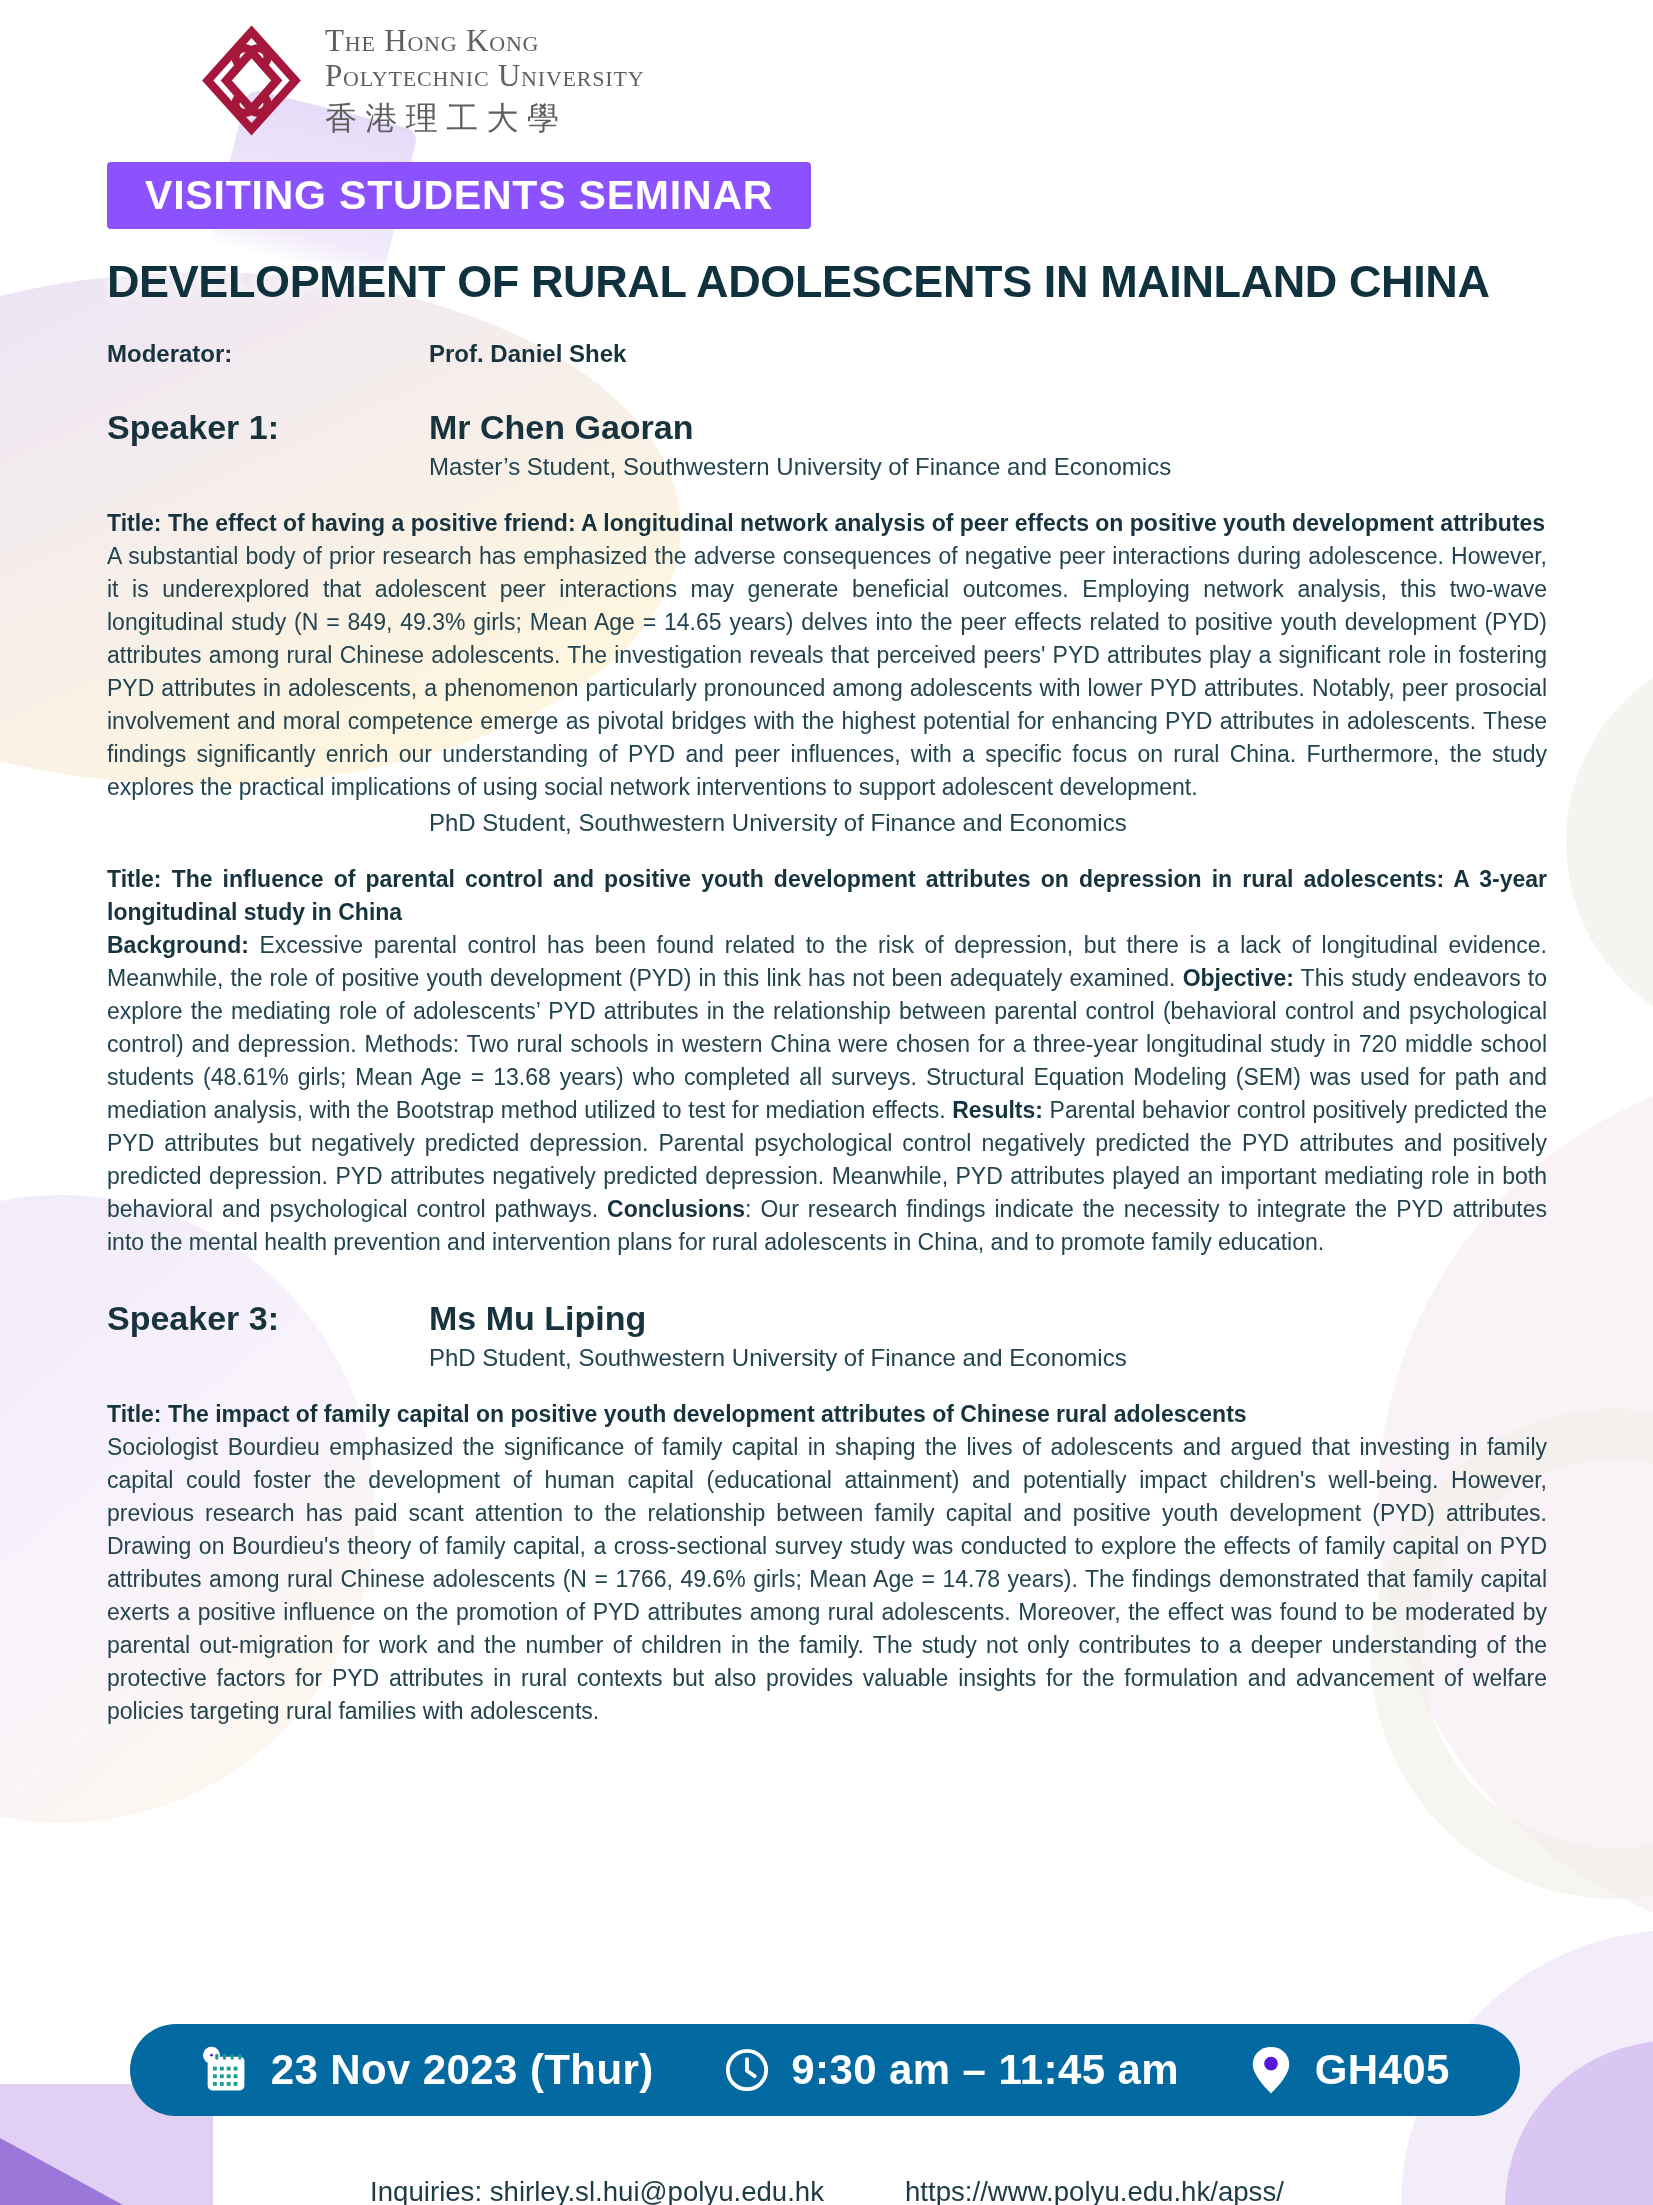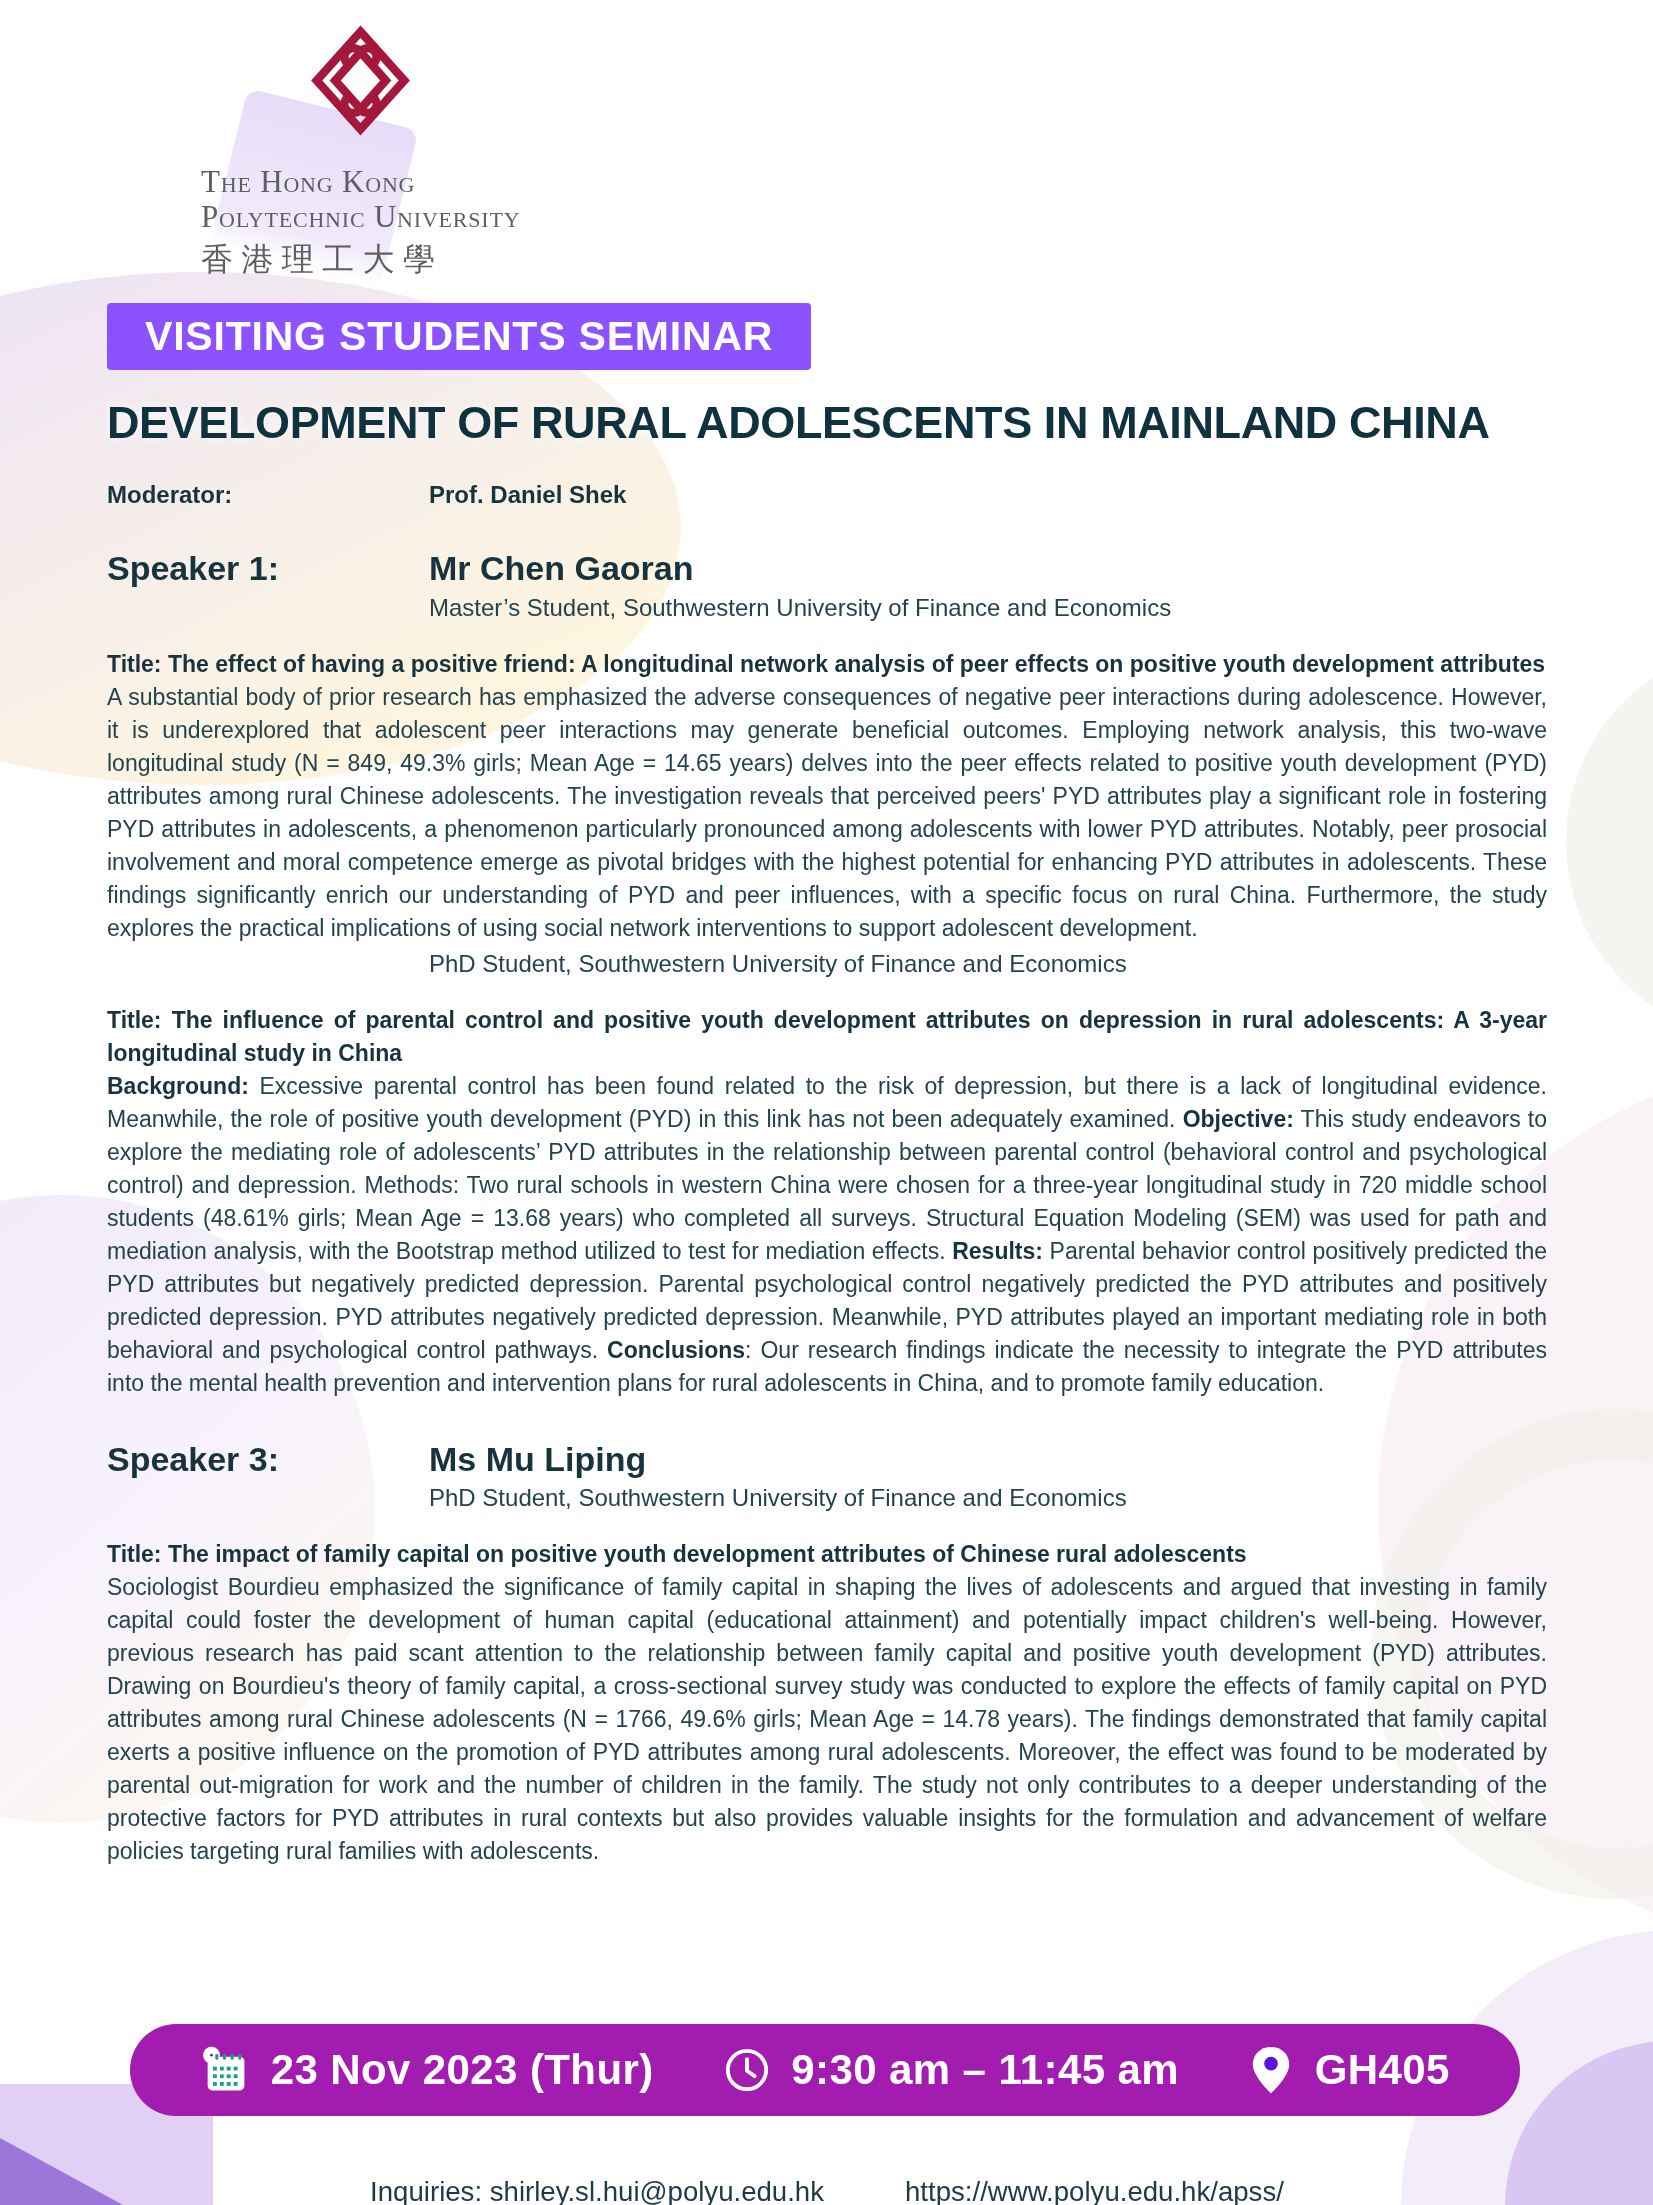--- a/index.html
+++ b/index.html
@@ -15,21 +15,21 @@
   .deco-right-small-circle{left:1566px;top:643px;width:398px;height:398px;border-radius:50%;background:#f3f2ee;opacity:.85;}
   .deco-right-pink{left:1378px;top:1064px;width:881px;height:881px;border-radius:50%;background:#f8f1f6;opacity:.85;}
   .deco-right-ring{left:1371px;top:1409px;width:490px;height:490px;border-radius:50%;border:51px solid #f0eee6;opacity:.6;box-sizing:border-box;}
   .deco-bl-rect{left:0;top:2084px;width:213px;height:121px;background:#dfccf3;opacity:.95;}
   .deco-bl-triangle{left:0;top:2138px;width:123px;height:67px;background:#9a77d8;clip-path:polygon(0 0,100% 100%,0 100%);}
   .deco-br-circle-big{left:1401px;top:1930px;width:551px;height:551px;border-radius:50%;background:#f3edf9;}
   .deco-br-circle{left:1505px;top:2041px;width:329px;height:329px;border-radius:50%;background:#d9c6f2;}
   
   .header{position:relative;z-index:1;display:flex;justify-content:space-between;align-items:flex-start;
           padding:23px 126px 0 201px;}
-  .logo-block{display:flex;align-items:center;gap:23px;flex-direction:column;}
+  .logo-block{display:flex;align-items:center;gap:23px;}
   .polyu-text{font-family:"Liberation Serif",serif;color:#5e5f61;}
   .polyu-en{font-size:31px;line-height:35px;font-variant-caps:small-caps;letter-spacing:0.8px;}
   .polyu-cn{font-size:32px;letter-spacing:8.4px;margin-top:3.8px;}
   .apss-block{display:flex;align-items:center;gap:13.8px;margin-top:3.1px;}
   .apss-text{color:#85878a;}
   .apss-cn{font-size:25px;letter-spacing:11.5px;color:#8a8c8f;}
   .apss-en{font-size:18px;margin-top:6.9px;color:#808285;font-weight:bold;letter-spacing:0.2px;}
   
   .main{position:relative;z-index:1;padding:0 107px;}
   .badge{display:inline-block;margin-top:21.4px;background:#8c52ff;color:#ffffff;font-weight:bold;
@@ -38,21 +38,21 @@
                 text-shadow:0 0 10.7px rgba(255,255,255,.9);}
   .mod-row{display:flex;margin-top:35px;font-size:24px;font-weight:bold;color:#17333e;}
   .label-col{width:322px;flex:none;}
   .spk-row{display:flex;margin-top:40px;font-size:34px;font-weight:bold;color:#17333e;}
   .affil{margin-top:5.4px;padding-left:322px;font-size:24px;color:#23444f;}
   .para{margin:26px 0 0;font-size:23px;line-height:33px;text-align:justify;color:#23444f;}
   .para.title-line{font-weight:bold;color:#17333e;}
   .para.abstract{margin-top:0;}
   .b{font-weight:bold;color:#17333e;}
   
-  .schedule{position:absolute;z-index:2;left:130px;right:134px;top:2024px;height:92px;background:#a21caf;
+  .schedule{position:absolute;z-index:2;left:130px;right:134px;top:2024px;height:92px;background:#0369a1;
             border-radius:49px;display:flex;align-items:center;justify-content:space-evenly;color:#ffffff;}
   .sched-item{display:flex;align-items:center;gap:21.4px;font-size:42px;font-weight:bold;letter-spacing:0.4px;}
   .sched-icon{display:flex;align-items:center;}
   
   .links{position:absolute;z-index:2;left:0;right:0;top:2144px;display:flex;justify-content:center;gap:81px;
          font-size:27.6px;color:#1d3a45;margin-top:32px;}
   .links a{color:#1d3a45;text-decoration:underline;text-underline-offset:5.4px;}
 </style>
 </head>
 <body>

